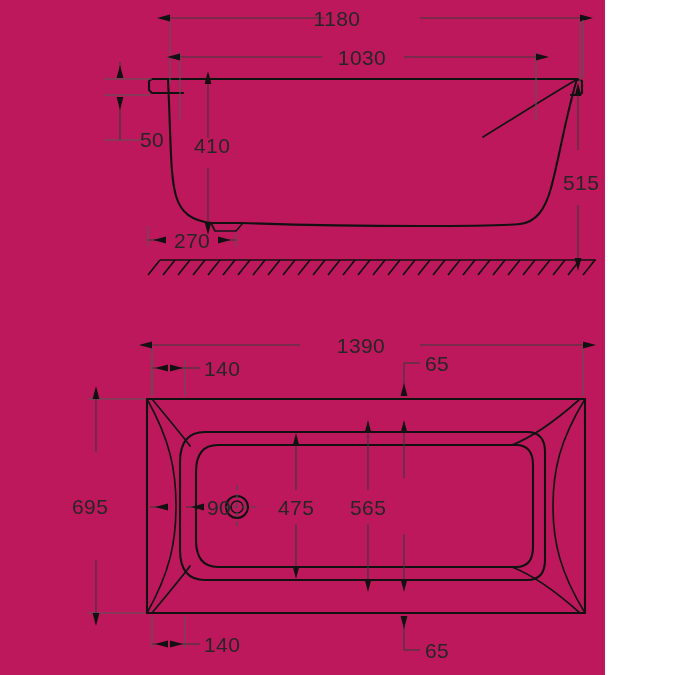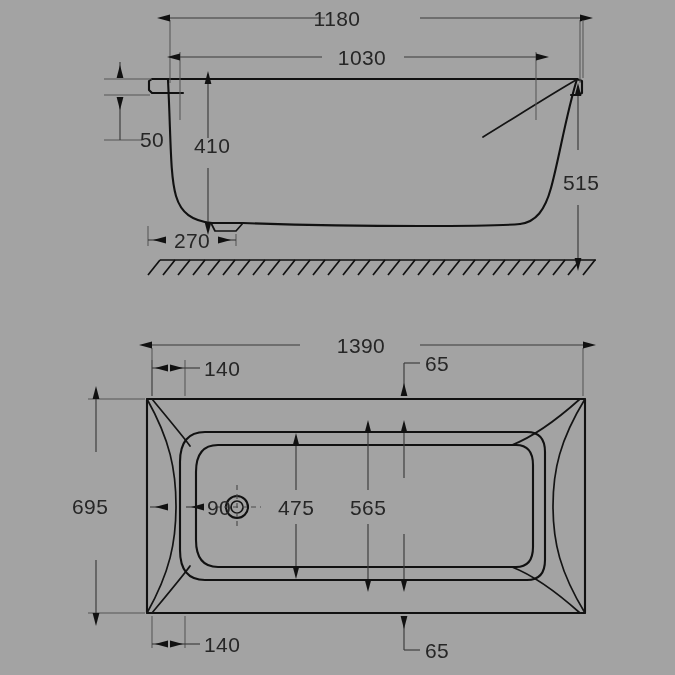--- a/index.html
+++ b/index.html
@@ -8,23 +8,23 @@
     background: #ffffff;
   }
   body {
     width: 675px;
     height: 675px;
     font-family: "Liberation Sans", sans-serif;
     overflow: hidden;
   }
   #drawing-root {
     position: relative;
-    width: 675px;
+    width: 605px;
     height: 675px;
-    background: #a3a3a3;
+    background: #be185d;
   }
   svg.cad {
     position: absolute;
     left: 0;
     top: 0;
     width: 675px;
     height: 675px;
     display: block;
   }
   .obj {

